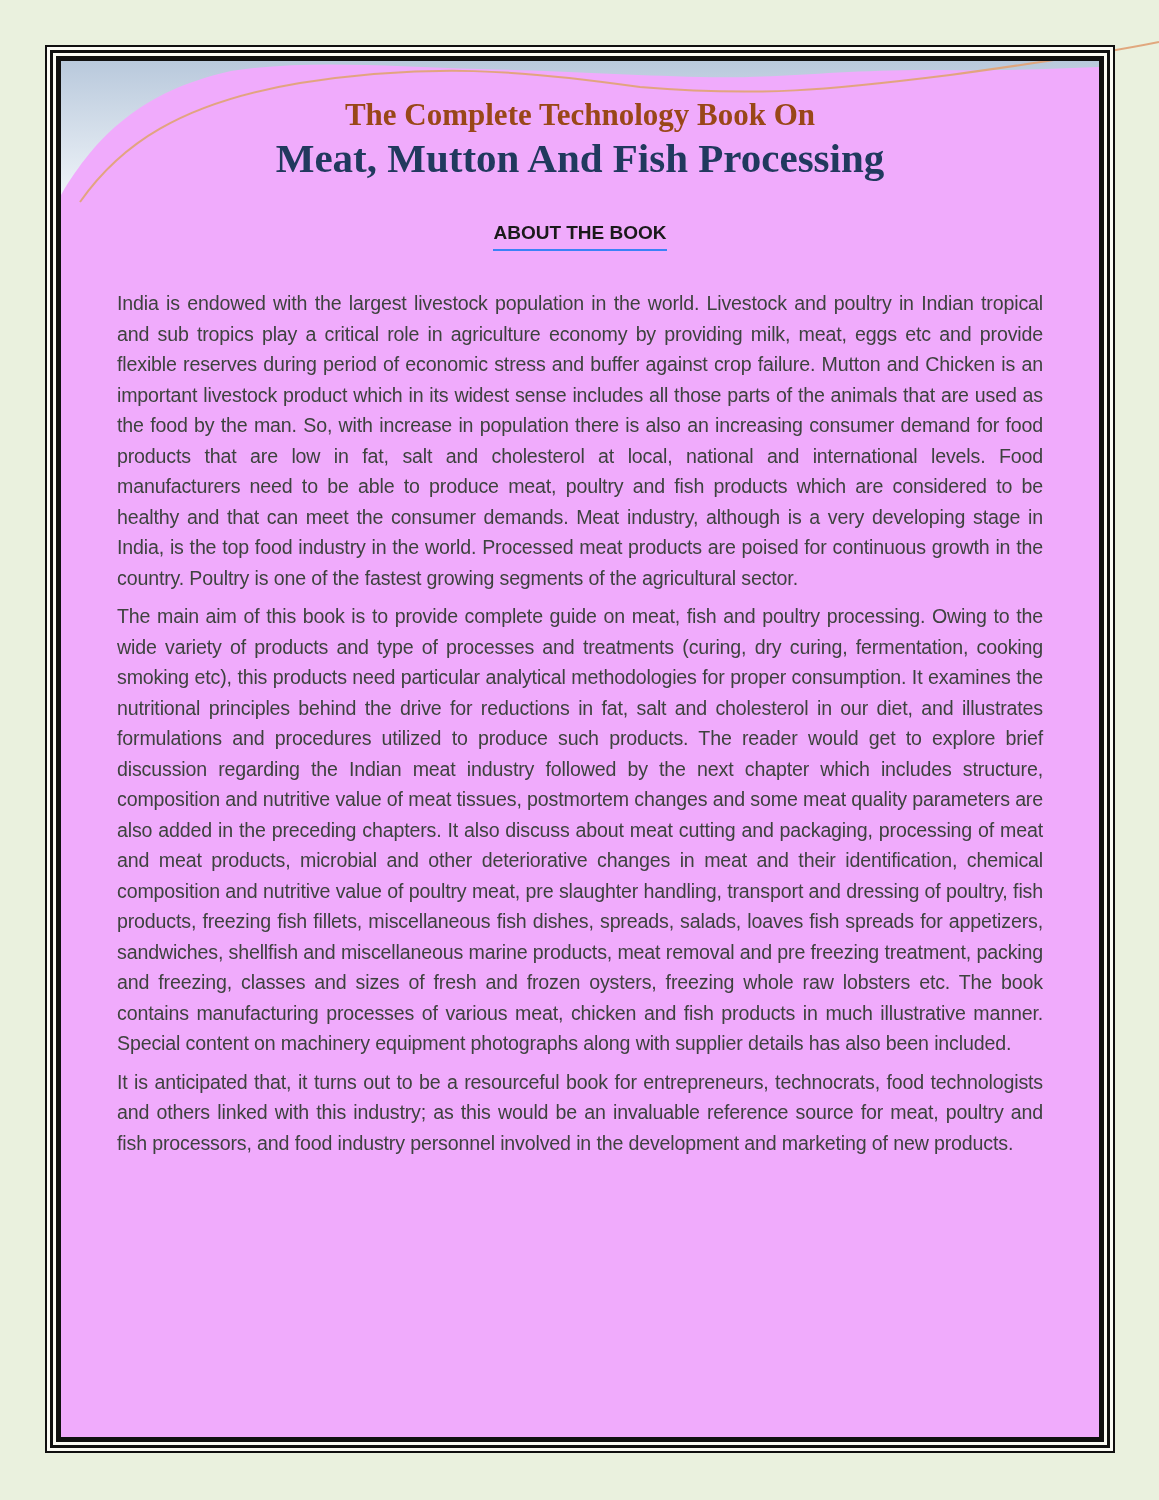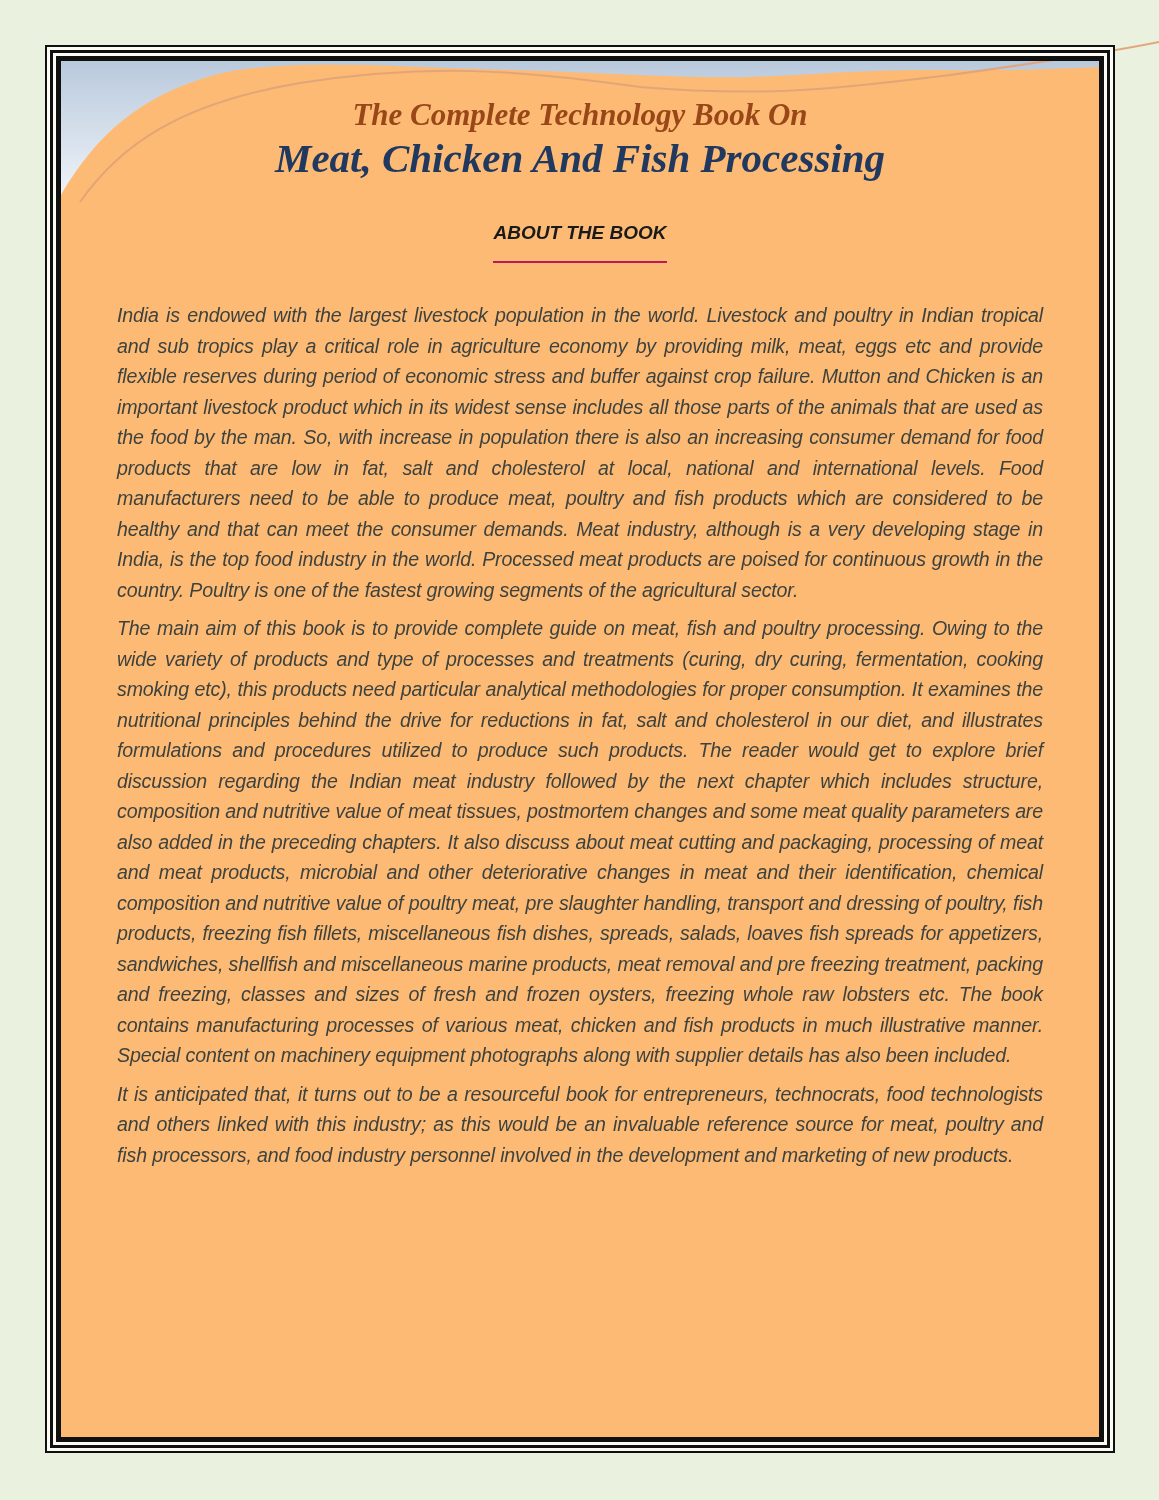--- a/index.html
+++ b/index.html
@@ -33,24 +33,23 @@
   .frame-mid {
     box-sizing: border-box;
     border: 3px solid #101010;
     padding: 3px;
     width: 100%; height: 100%;
   }
   .frame-inner {
     box-sizing: border-box;
     border: 5px solid #101010;
     width: 100%; height: 100%;
-    background: #fdba74;
+    background: #f0abfc;
     position: relative;
     overflow: hidden;
-    font-style: italic;
   }
 
   .wave-svg {
     position: absolute; left: 0; top: 0;
     width: 100%; height: 220px;
     pointer-events: none;
   }
   .inner-accent-svg {
     position: absolute; left: 0; top: 0;
     width: 100%; height: 220px;
@@ -84,22 +83,22 @@
   .about-heading {
     margin: 40px 0 0 0;
     text-align: center;
     font-size: 19px;
     line-height: 24px;
     font-weight: bold;
     color: #1a1a1a;
   }
   .about-heading span {
     display: inline-block;
-    border-bottom: 2px solid #be185d;
-    padding-bottom: 16px;
+    border-bottom: 2px solid #3b82f6;
+    padding-bottom: 4px;
   }
   .paragraphs { margin-top: 37px; }
   .paragraphs p {
     margin: 8px;
     text-align: justify;
     font-size: 19.6px;
     line-height: 30.5px;
     letter-spacing: -0.15px;
     color: #3d423e;
   }
@@ -130,21 +129,21 @@
                    C940,10 990,8 1038,6 L1038,0 L0,0 Z" fill="url(#waveGrad)"></path>
         </svg>
 
         <svg class="inner-accent-svg" viewBox="0 0 1038 220" preserveAspectRatio="none" aria-hidden="true">
           <path d="M19,141 C59,84 119,42 239,22 C369,2 459,9 579,26
                    C699,36 769,29 889,14 C969,3 1039,-7 1098,-19" fill="none" stroke="#e0a378" stroke-width="2" opacity="0.95"></path>
         </svg>
 
         <div class="content">
           <h1 class="series-title">The Complete Technology Book On</h1>
-          <h2 class="book-title">Meat, Chicken And Fish Processing</h2>
+          <h2 class="book-title">Meat, Mutton And Fish Processing</h2>
           <h3 class="about-heading">
             <span>ABOUT THE BOOK</span>
           </h3>
           <div class="paragraphs">
             <p>India is endowed with the largest livestock population in the world. Livestock and poultry in Indian tropical and sub tropics play a critical role in agriculture economy by providing milk, meat, eggs etc and provide flexible reserves during period of economic stress and buffer against crop failure. Mutton and Chicken is an important livestock product which in its widest sense includes all those parts of the animals that are used as the food by the man. So, with increase in population there is also an increasing consumer demand for food products that are low in fat, salt and cholesterol at local, national and international levels. Food manufacturers need to be able to produce meat, poultry and fish products which are considered to be healthy and that can meet the consumer demands. Meat industry, although is a very developing stage in India, is the top food industry in the world. Processed meat products are poised for continuous growth in the country. Poultry is one of the fastest growing segments of the agricultural sector.</p>
             <p>The main aim of this book is to provide complete guide on meat, fish and poultry processing. Owing to the wide variety of products and type of processes and treatments (curing, dry curing, fermentation, cooking smoking etc), this products need particular analytical methodologies for proper consumption. It examines the nutritional principles behind the drive for reductions in fat, salt and cholesterol in our diet, and illustrates formulations and procedures utilized to produce such products. The reader would get to explore brief discussion regarding the Indian meat industry followed by the next chapter which includes structure, composition and nutritive value of meat tissues, postmortem changes and some meat quality parameters are also added in the preceding chapters. It also discuss about meat cutting and packaging, processing of meat and meat products, microbial and other deteriorative changes in meat and their identification, chemical composition and nutritive value of poultry meat, pre slaughter handling, transport and dressing of poultry, fish products, freezing fish fillets, miscellaneous fish dishes, spreads, salads, loaves fish spreads for appetizers, sandwiches, shellfish and miscellaneous marine products, meat removal and pre freezing treatment, packing and freezing, classes and sizes of fresh and frozen oysters, freezing whole raw lobsters etc. The book contains manufacturing processes of various meat, chicken and fish products in much illustrative manner. Special content on machinery equipment photographs along with supplier details has also been included.</p>
             <p>It is anticipated that, it turns out to be a resourceful book for entrepreneurs, technocrats, food technologists and others linked with this industry; as this would be an invaluable reference source for meat, poultry and fish processors, and food industry personnel involved in the development and marketing of new products.</p>
           </div>
         </div>
 

